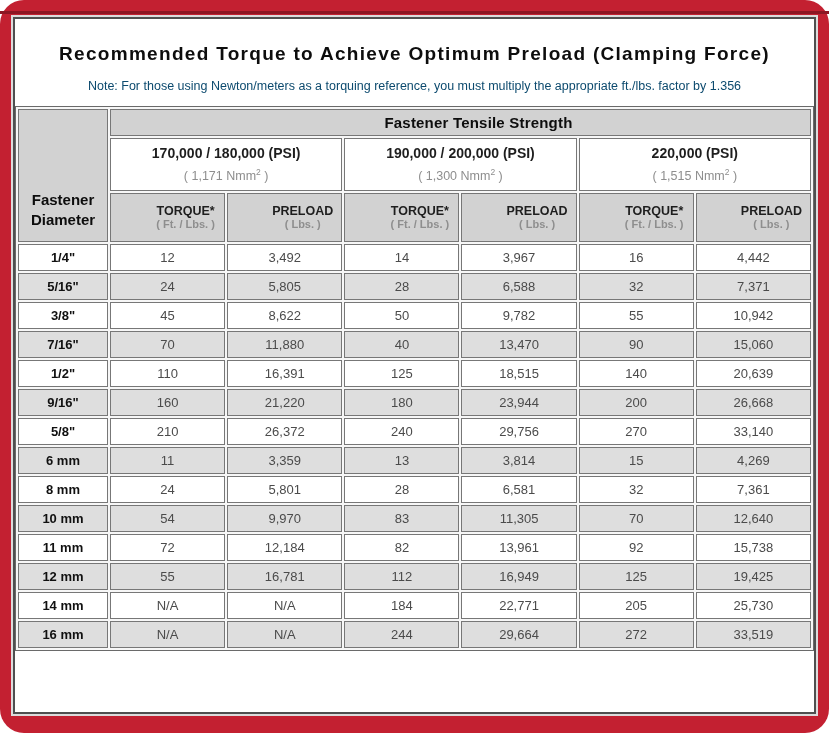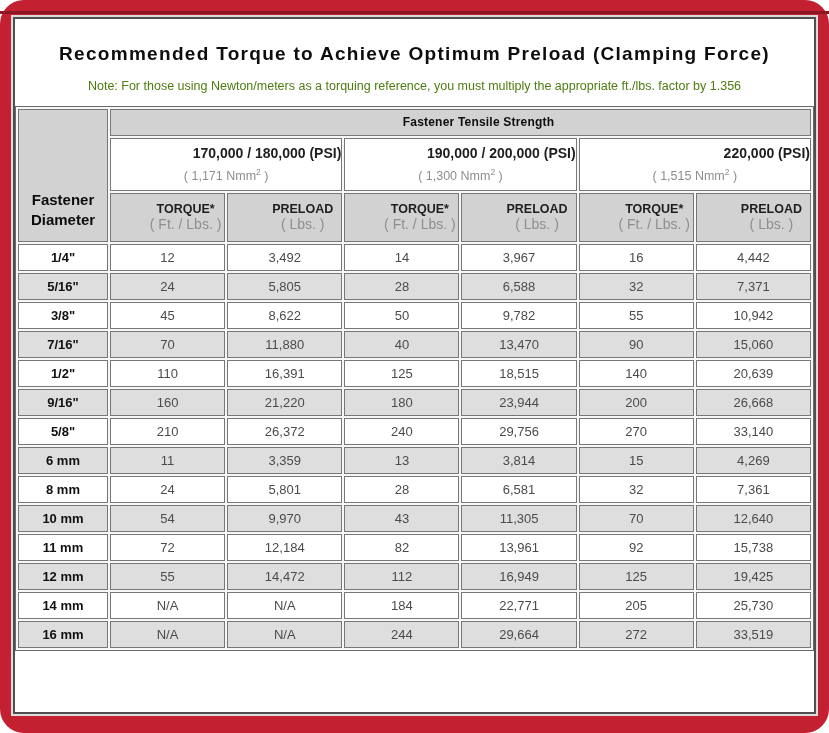--- a/index.html
+++ b/index.html
@@ -34,21 +34,21 @@
     font-size: 19px;
     font-weight: bold;
     letter-spacing: 1.3px;
     line-height: 1.5;
     color: var(--title-text, #0d0d0d);
   }
   h1.title sup { font-size: 10px; letter-spacing: 0; }
   .note {
     margin-top: 10px;
     font-size: 12.5px;
-    color: #4d7c0f;
+    color: #0c4a6e;
   }
   table.torque {
     width: 100%;
     margin-top: 13px;
     table-layout: fixed;
     border-collapse: separate;
     border-spacing: 2px;
     border: 1px solid #6a6a6a;
     background: #f7f7f7;
   }
@@ -65,33 +65,33 @@
     padding-bottom: 10px;
     font-size: 15px;
     font-weight: bold;
     color: #0d0d0d;
     line-height: 1.35;
     margin-left: 24px;
   }
   th.tensile {
     background: var(--header-gray, #d2d2d2);
     height: 27px;
-    font-size: 12px;
+    font-size: 15px;
     font-weight: bold;
     color: #0d0d0d;
     letter-spacing: 0.2px;
     padding-left: 36px;
   }
   th.psi { background: #fff; height: 53px; }
-  .psi-line { font-size: 14px; font-weight: bold; color: #1e1e1e; margin-bottom: 6px; text-align: right; }
+  .psi-line { font-size: 14px; font-weight: bold; color: #1e1e1e; margin-bottom: 6px; }
   .nmm-line { font-size: 12.5px; font-weight: normal; color: var(--muted-text, #8e8e8e); }
   .nmm-line sup { font-size: 8.5px; }
   th.sub { background: var(--header-gray, #d2d2d2); height: 49px; padding-left: 36px; }
   .sub-label { font-size: 12.5px; font-weight: bold; color: #1e1e1e; }
-  .sub-unit { font-size: 14px; font-weight: normal; color: var(--muted-text, #8e8e8e); margin-top: 0; }
+  .sub-unit { font-size: 11px; font-weight: bold; color: var(--muted-text, #8e8e8e); margin-top: 0; }
   tbody th.dia {
     height: 27px;
     font-size: 13px;
     font-weight: bold;
     color: #101010;
   }
   tbody td {
     height: 27px;
     font-size: 13px;
     color: var(--data-text, #4b4b4b);
@@ -242,38 +242,38 @@
     <td>5,801</td>
     <td>28</td>
     <td>6,581</td>
     <td>32</td>
     <td>7,361</td>
   </tr>
           <tr>
     <th class="dia">10 mm</th>
     <td>54</td>
     <td>9,970</td>
-    <td>43</td>
+    <td>83</td>
     <td>11,305</td>
     <td>70</td>
     <td>12,640</td>
   </tr>
           <tr>
     <th class="dia">11 mm</th>
     <td>72</td>
     <td>12,184</td>
     <td>82</td>
     <td>13,961</td>
     <td>92</td>
     <td>15,738</td>
   </tr>
           <tr>
     <th class="dia">12 mm</th>
     <td>55</td>
-    <td>14,472</td>
+    <td>16,781</td>
     <td>112</td>
     <td>16,949</td>
     <td>125</td>
     <td>19,425</td>
   </tr>
           <tr>
     <th class="dia">14 mm</th>
     <td>N/A</td>
     <td>N/A</td>
     <td>184</td>

